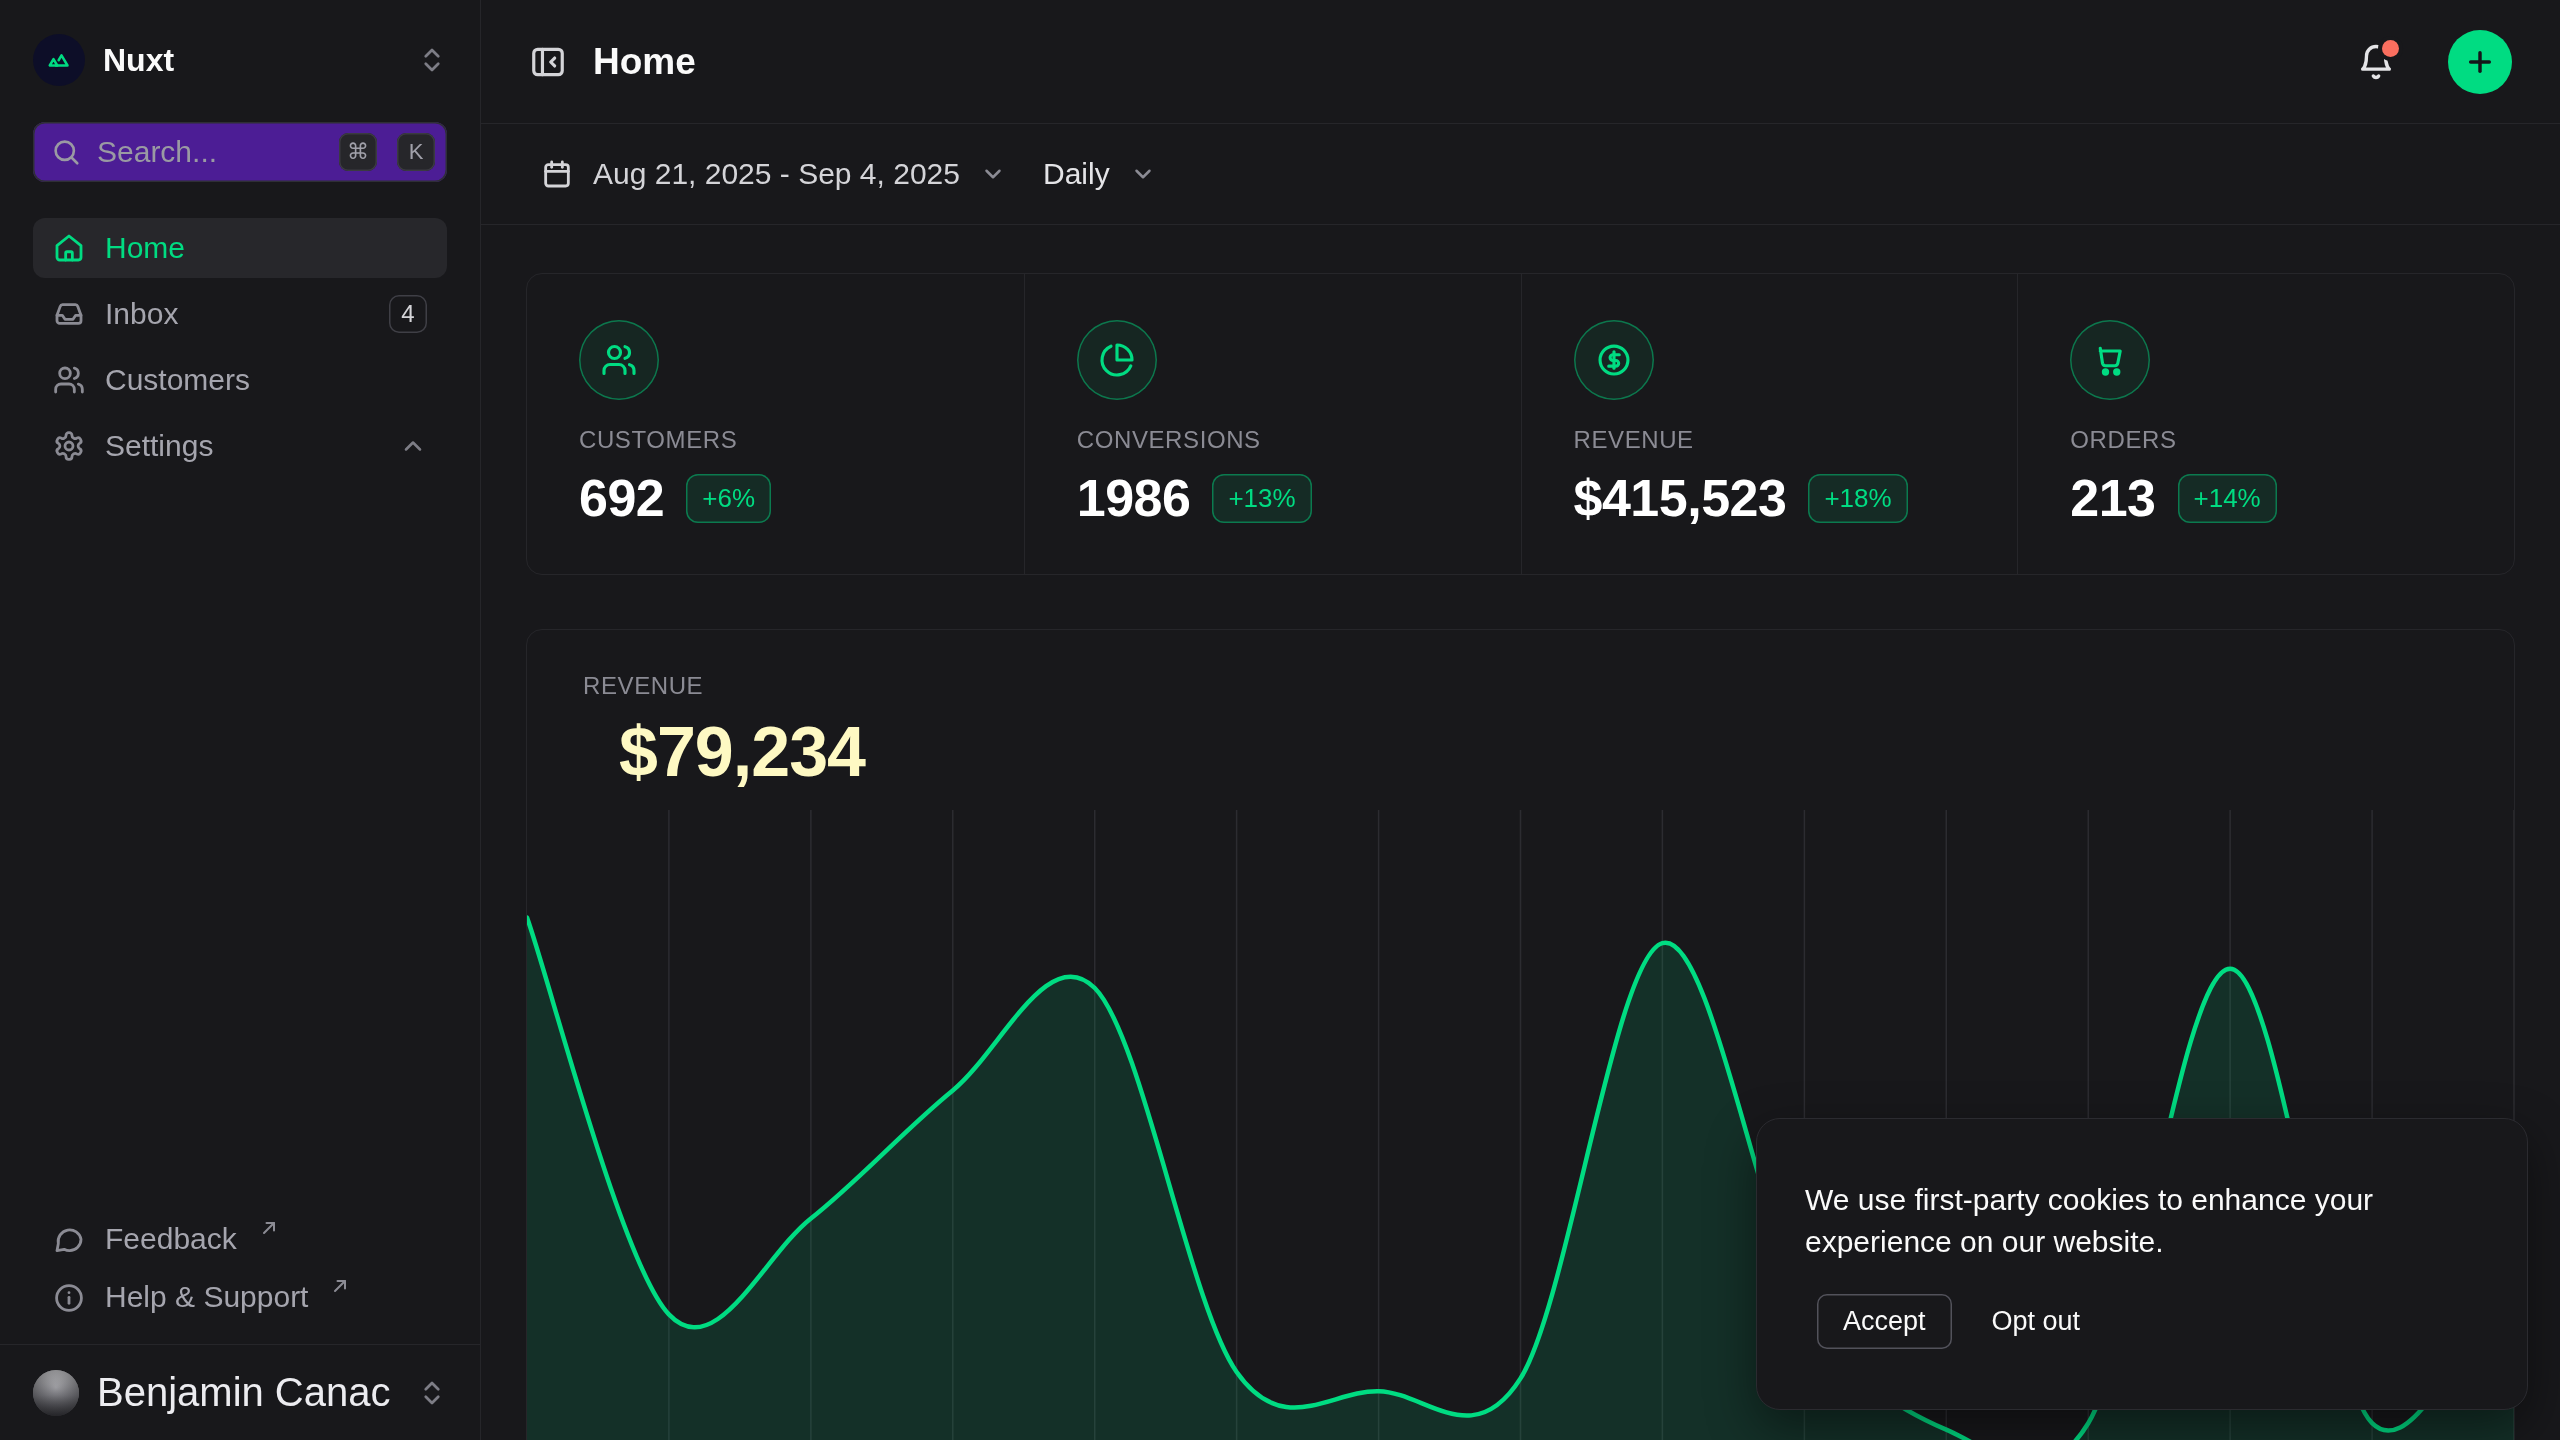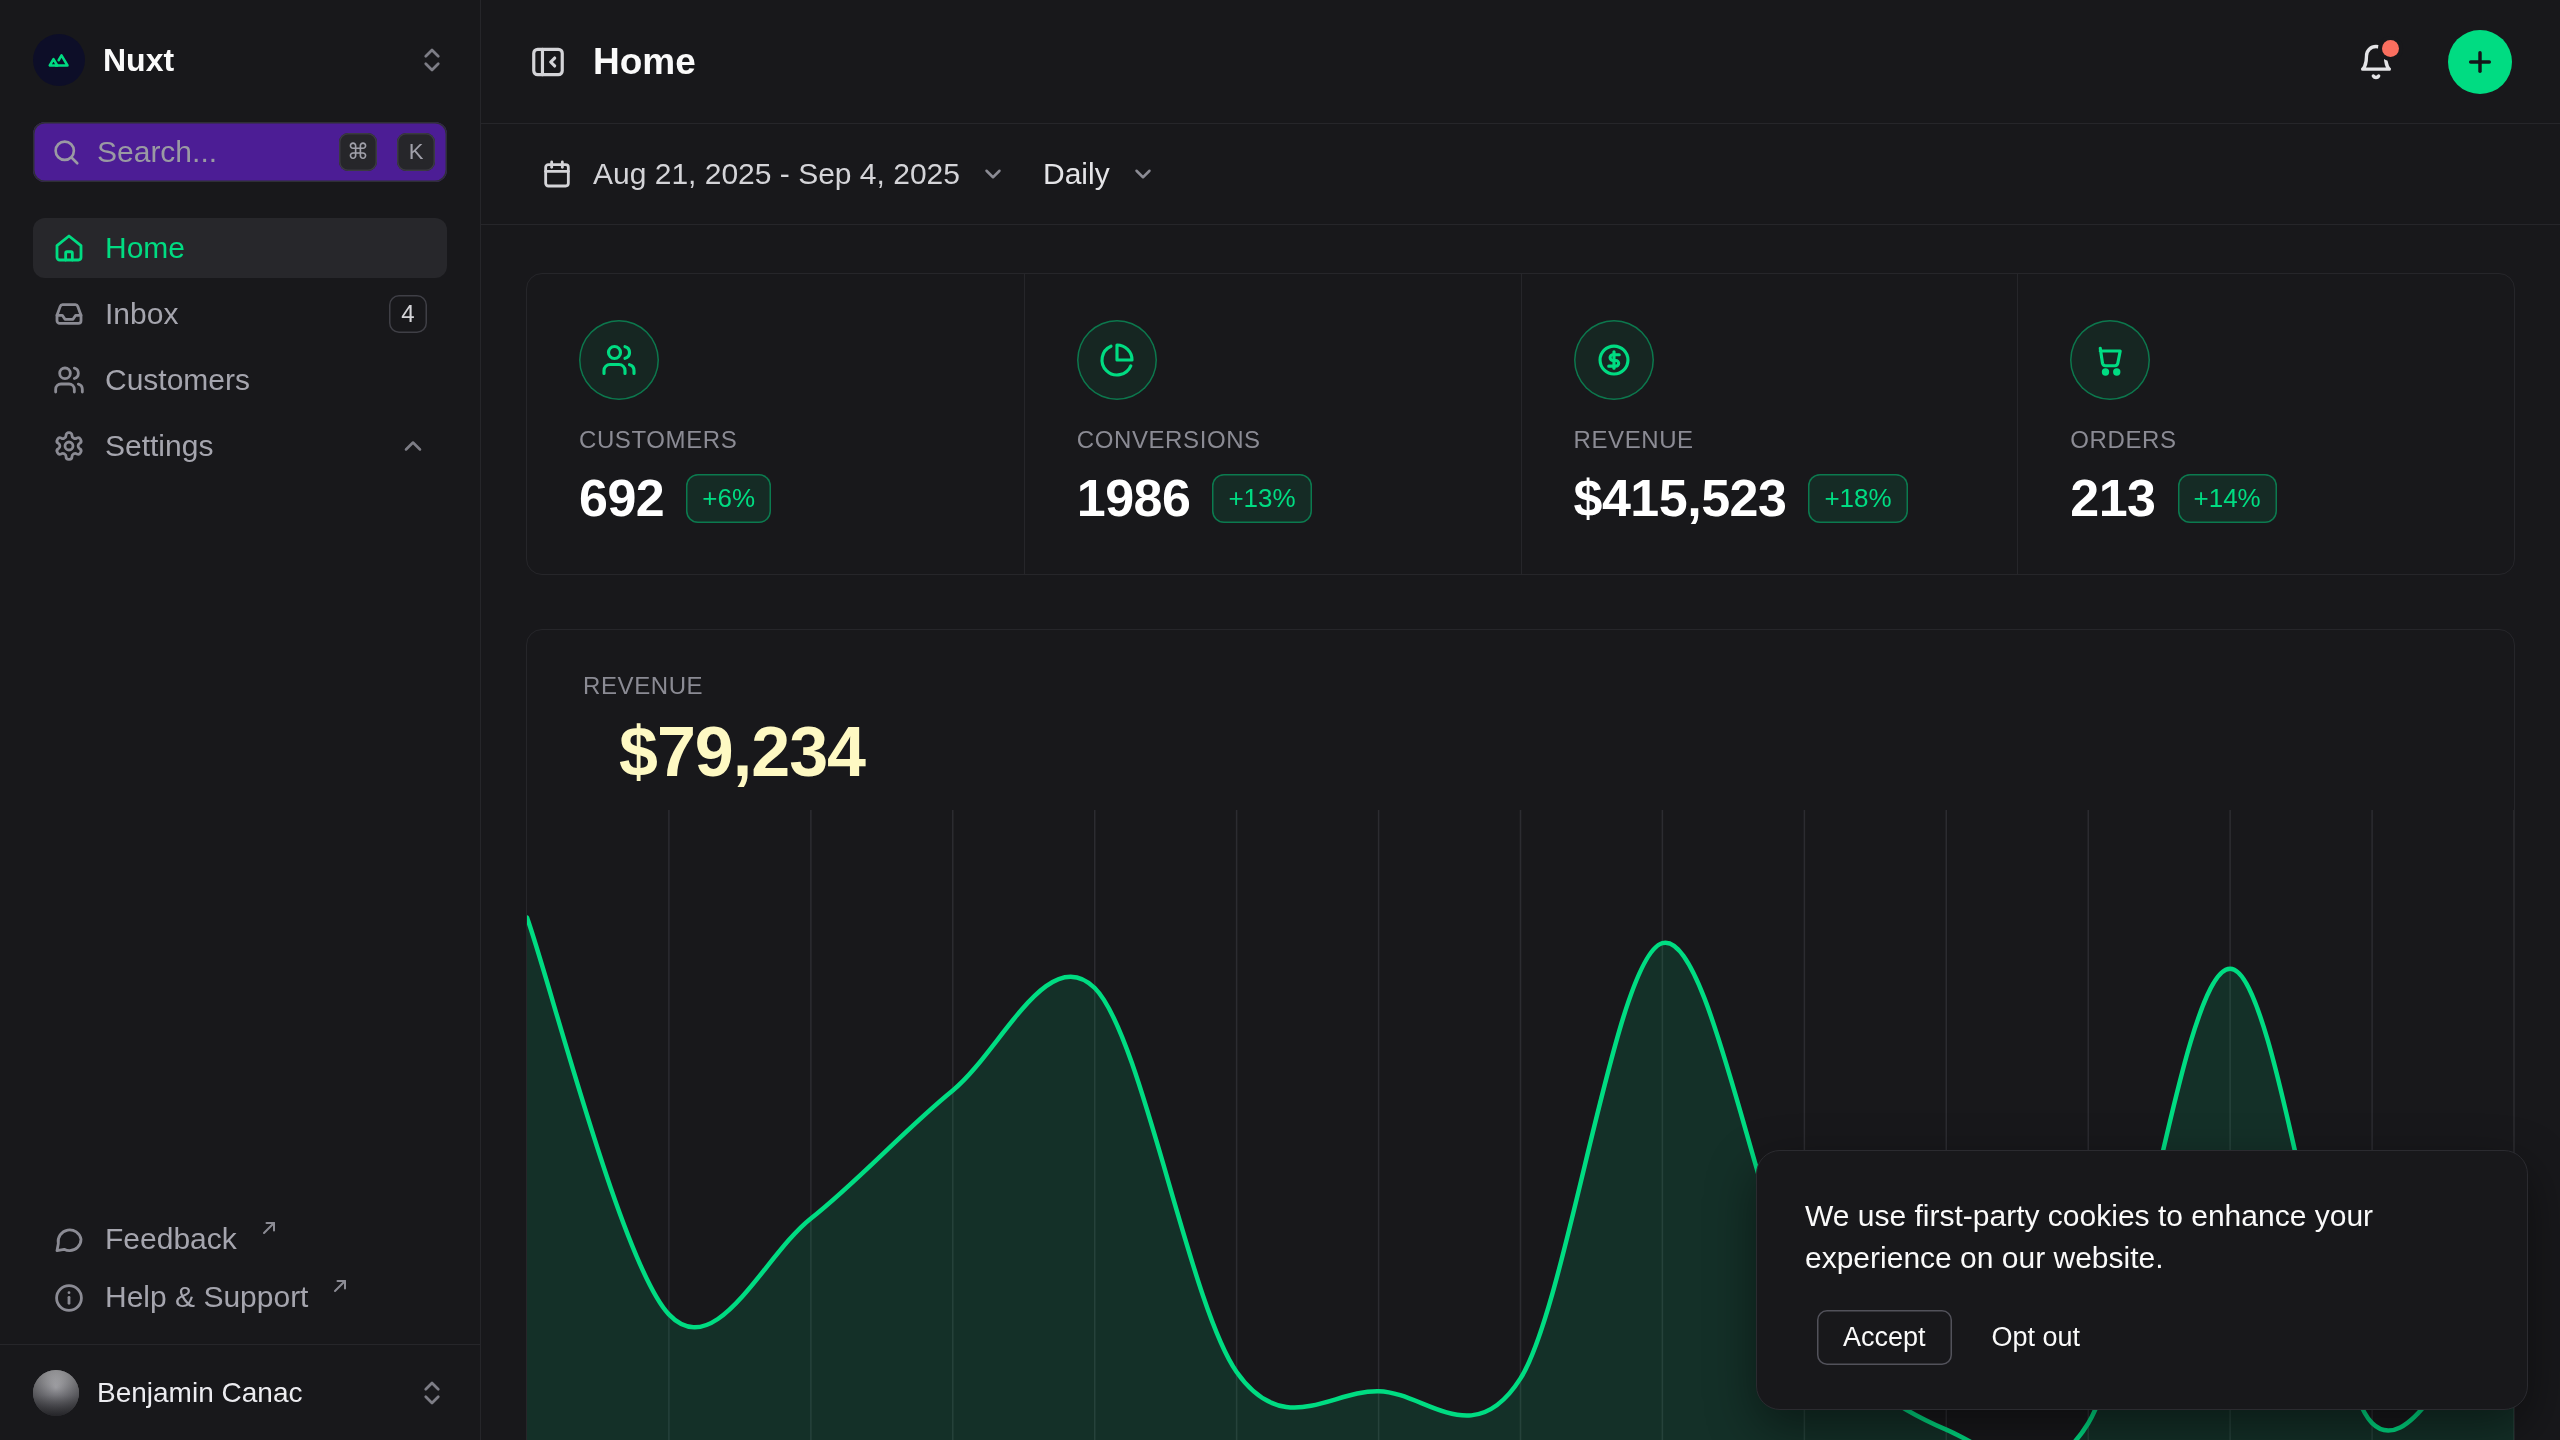--- a/index.html
+++ b/index.html
@@ -66,21 +66,21 @@
   .user-row {
     border-top:1px solid #26262a; height:96px;
     display:flex; align-items:center; gap:18px; padding:0 33px; cursor:pointer;
   }
   .avatar {
     width:46px; height:46px; border-radius:50%;
     background:linear-gradient(180deg,#e8e8ea 0%,#9a9aa0 55%,#3b3b40 100%);
     position:relative; overflow:hidden; flex:0 0 46px;
   }
   .avatar::after { content:""; position:absolute; inset:0; background:radial-gradient(circle at 50% 38%, rgba(24,24,27,.15), rgba(24,24,27,.75)); }
-  .user-name { flex:1; font-size:28px; color:#ececf0; font-weight:500; }
+  .user-name { flex:1; font-size:40px; color:#ececf0; font-weight:500; }
 
   
   .main { flex:1; display:flex; flex-direction:column; min-width:0; }
   .topbar {
     height:124px; border-bottom:1px solid #26262a; flex:0 0 124px;
     display:flex; align-items:center; padding:0 48px; gap:26px;
   }
   .page-title { font-size:37px; font-weight:700; color:#fafafa; flex:1; }
   .bell-wrap { position:relative; margin-right:26px; color:#e4e4e7; }
   .bell-dot {
@@ -130,21 +130,21 @@
   .chart-head { padding:42px 56px 0 56px; }
   .chart-label { font-size:24px; letter-spacing:.6px; color:#8b8b94; font-weight:500; }
   .chart-value { margin-top:12px; font-size:70px; font-weight:700; color:#fef9c3; letter-spacing:-1px;margin-left:36px; }
   .chart-plot { position:absolute; left:0; right:0; top:180px; height:760px; }
   .chart-plot svg { width:100%; height:100%; }
 
   
   .cookie {
     position:fixed; right:32px; bottom:30px; width:772px;
     background:#18181b; border:1px solid #2b2b30; border-radius:24px;
-    padding:44px 48px; box-shadow:0 18px 50px rgba(0,0,0,.45); z-index:10;
+    padding:60px 48px; box-shadow:0 18px 50px rgba(0,0,0,.45); z-index:10;
   }
   .cookie-text { font-size:30px; line-height:1.42; color:#fafafa; font-weight:500; }
   .cookie-actions { margin-top:30px; display:flex; gap:40px;margin-left:12px; }
   .btn-accept {
     background:transparent; border:none; box-shadow:inset 0 0 0 1.5px #52525b;
     border-radius:10px; color:#fafafa; font-size:27px; padding:12px 26px;
     cursor:pointer; font-family:inherit;
   }
   .btn-ghost { background:none; border:none; color:#fafafa; font-size:27px; cursor:pointer; font-family:inherit; }
 </style>

